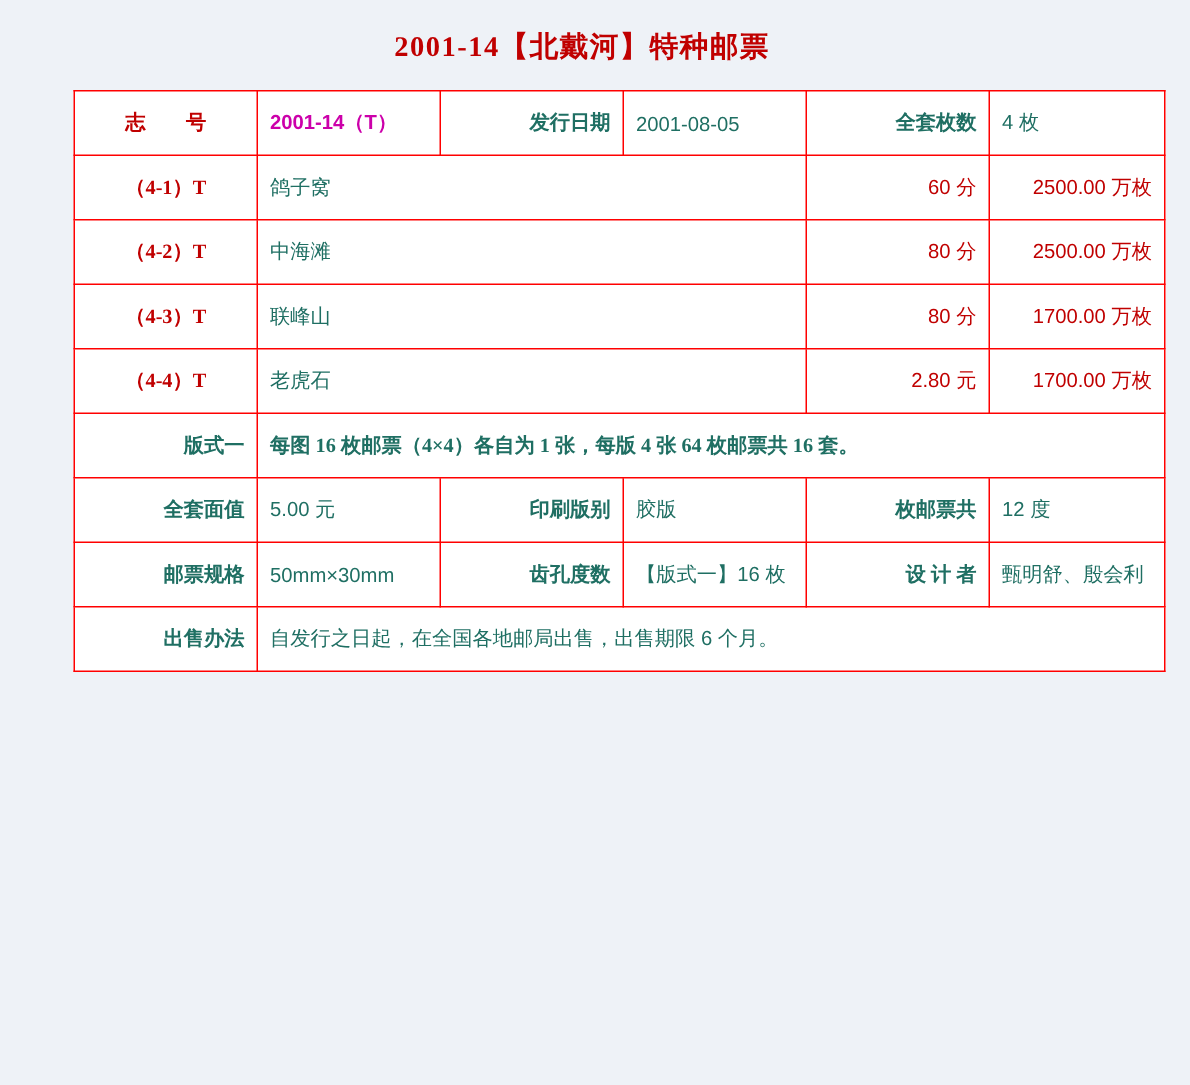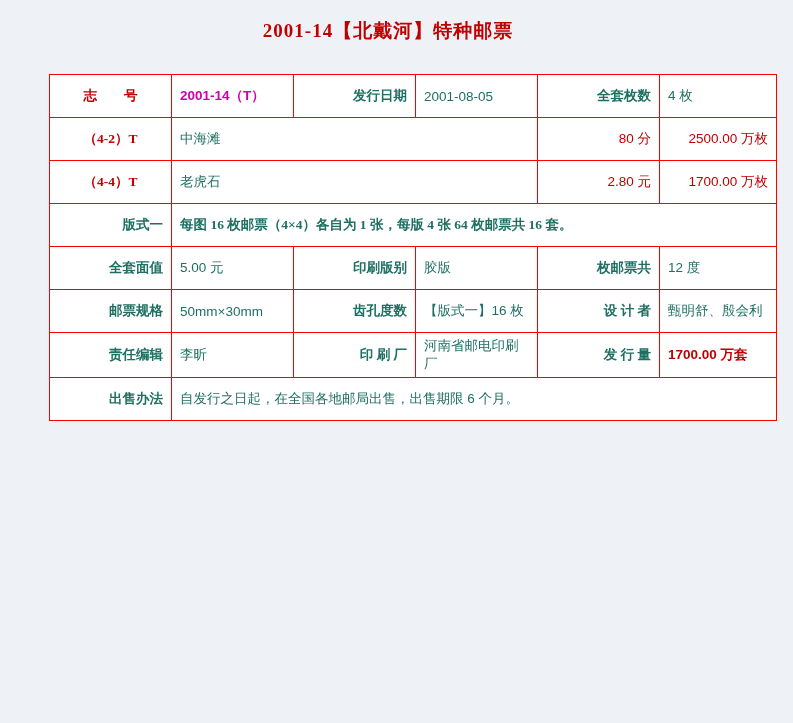--- a/index.html
+++ b/index.html
@@ -37,21 +37,21 @@
     text-align: center;
     font-size: 19px;
     font-weight: bold;
     color: #c00000;
     font-family: "Liberation Serif", serif;
     letter-spacing: 1px;
     z-index: 2;
   }
   .table-wrap {
     position: absolute;
-    top: 74px;
+    top: 60px;
     left: 33px;
     width: 639px;
     z-index: 1;
     padding-left: 16px;
   }
   table.stamp-table {
     border-collapse: collapse;
     width: 727px;
     background: #ffffff;
     table-layout: fixed;
@@ -137,28 +137,40 @@
     <tbody>
       <tr>
         <td class="lbl tall">志　　号</td>
         <td class="val-magenta tall">2001-14（T）</td>
         <td class="lbl-teal tall">发行日期</td>
         <td class="val-green tall">2001-08-05</td>
         <td class="lbl-teal tall">全套枚数</td>
         <td class="val-green tall">4 枚</td>
       </tr>
 
+      <tr>
+        <td class="lbl tall">（4-1）T</td>
+        <td class="val-green tall" colspan="3">鸽子窝</td>
+        <td class="val-red right tall">60 分</td>
+        <td class="val-red right tall">2500.00 万枚</td>
+      </tr>
 
       <tr>
         <td class="lbl tall">（4-2）T</td>
         <td class="val-green tall" colspan="3">中海滩</td>
         <td class="val-red right tall">80 分</td>
         <td class="val-red right tall">2500.00 万枚</td>
       </tr>
 
+      <tr>
+        <td class="lbl tall">（4-3）T</td>
+        <td class="val-green tall" colspan="3">联峰山</td>
+        <td class="val-red right tall">80 分</td>
+        <td class="val-red right tall">1700.00 万枚</td>
+      </tr>
 
       <tr>
         <td class="lbl tall">（4-4）T</td>
         <td class="val-green tall" colspan="3">老虎石</td>
         <td class="val-red right tall">2.80 元</td>
         <td class="val-red right tall">1700.00 万枚</td>
       </tr>
 
       <tr>
         <td class="lbl-teal tall">版式一</td>
@@ -176,28 +188,20 @@
 
       <tr>
         <td class="lbl-teal med">邮票规格</td>
         <td class="plain-green med">50mm×30mm</td>
         <td class="lbl-teal med">齿孔度数</td>
         <td class="plain-green med">【版式一】16 枚</td>
         <td class="lbl-teal med">设 计 者</td>
         <td class="plain-green med">甄明舒、殷会利</td>
       </tr>
 
-      <tr>
-        <td class="lbl-teal med">责任编辑</td>
-        <td class="plain-green med">李昕</td>
-        <td class="lbl-teal med">印 刷 厂</td>
-        <td class="plain-green med">河南省邮电印刷厂</td>
-        <td class="lbl-teal med">发 行 量</td>
-        <td class="val-red-b med">1700.00 万套</td>
-      </tr>
 
       <tr>
         <td class="lbl-teal tall">出售办法</td>
         <td class="plain-green tall" colspan="5">自发行之日起，在全国各地邮局出售，出售期限 6 个月。</td>
       </tr>
     </tbody>
   </table>
 </div>
 
 </body></html>

